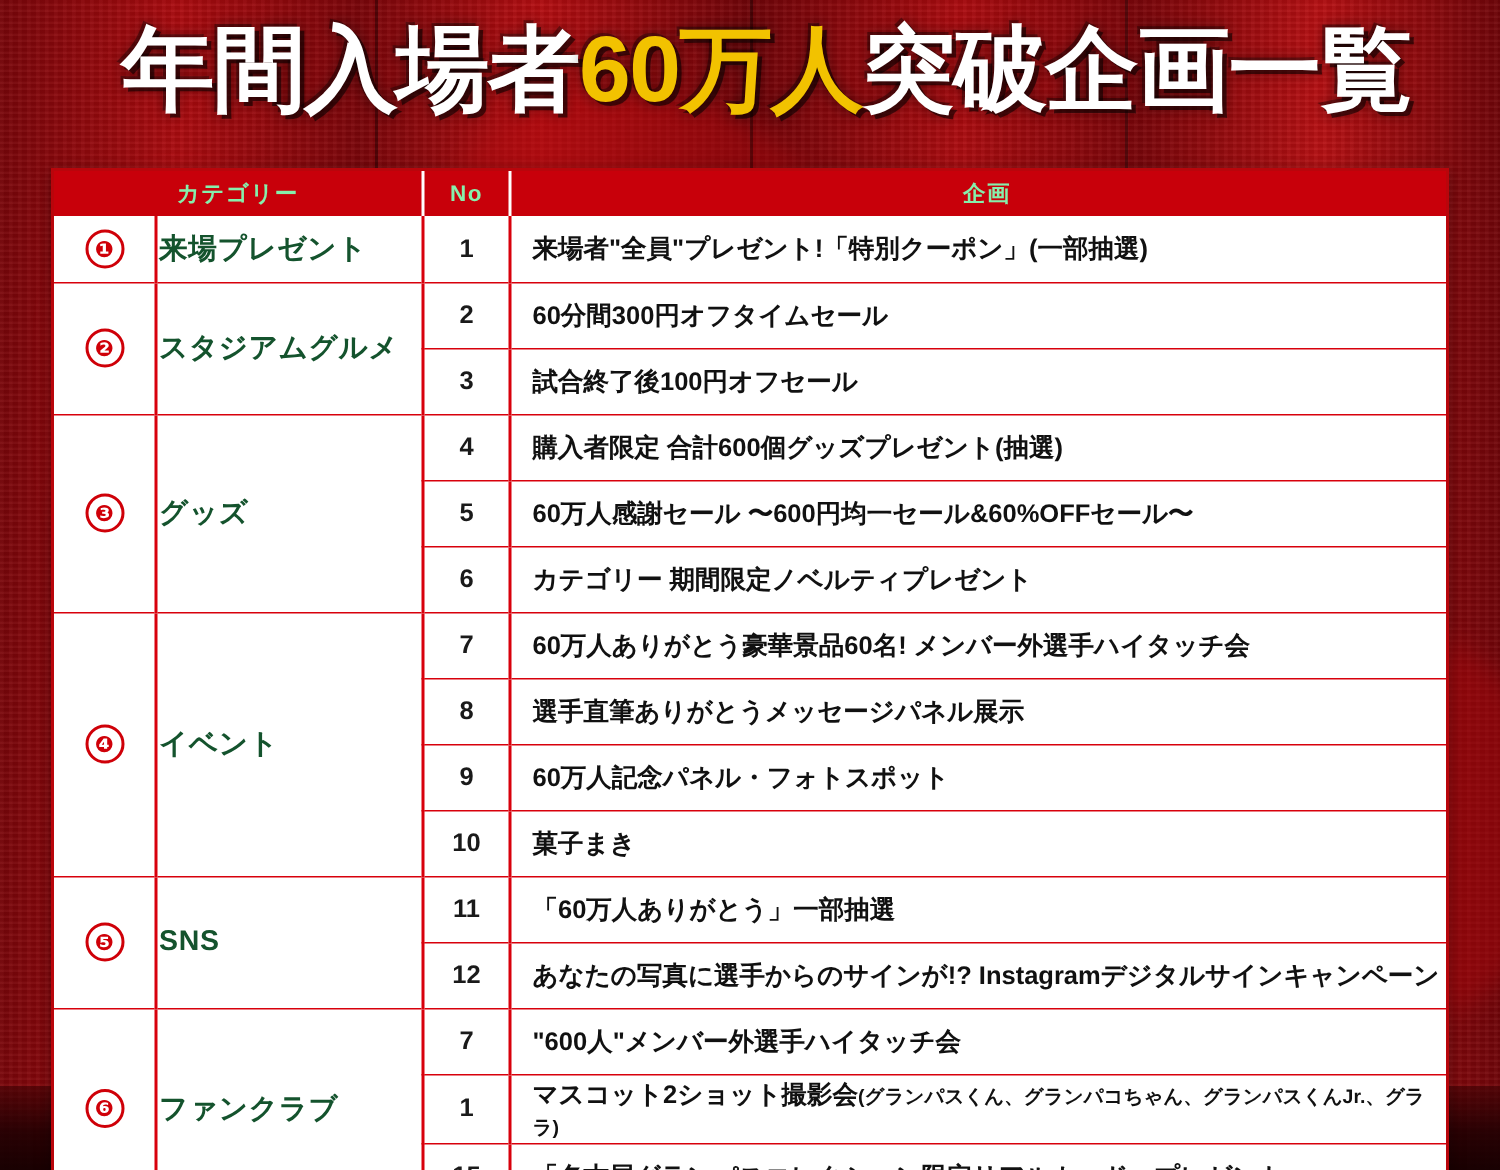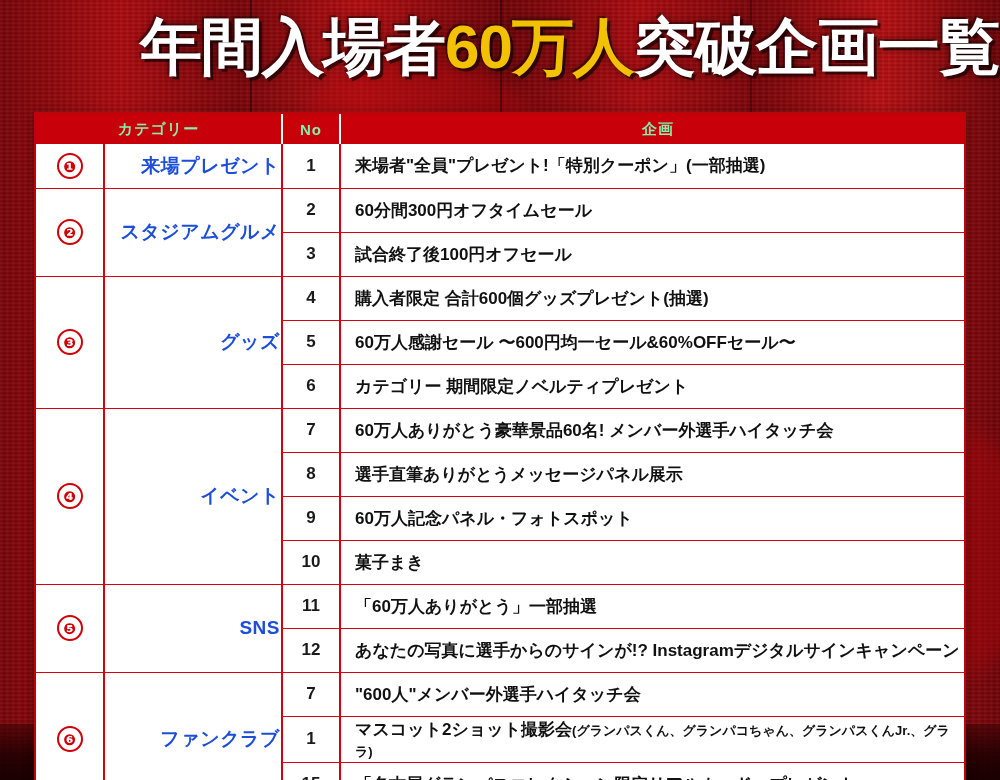--- a/index.html
+++ b/index.html
@@ -52,21 +52,21 @@
     color: rgba(255,255,255,0.55);
     font-size: 15px;
     font-weight: bold;
     letter-spacing: .5px;
   }
   .thankyou-row span { text-shadow: 0 1px 2px rgba(0,0,0,.7); }
 
   
   .title-wrap {
     position: absolute; top: 14px; left: 0; right: 0;
-    text-align: right;
+    text-align: center;
     z-index: 5;
     padding-left: 22px;
   }
   .title {
     display: inline-block;
     font-size: 62px;
     font-weight: bold;
     color: #ffffff;
     letter-spacing: -1px;
     line-height: 1.05;
@@ -128,22 +128,22 @@
     width: 26px; height: 26px;
     line-height: 24px;
     border-radius: 50%;
     border: 2px solid #cf0008;
     color: #cf0008;
     font-size: 15px;
     font-weight: bold;
     text-align: center;
   }
   td.cat-name {
-    text-align: right;
-    color: #1d4ed8;
+    text-align: left;
+    color: #14532d;
     font-size: 19px;
     font-weight: bold;
     letter-spacing: .5px;
     border-right: 2px solid #d8000c;
   }
   td.row-num {
     text-align: center;
     color: #1a1a1a;
     font-size: 17px;
     font-weight: bold;

